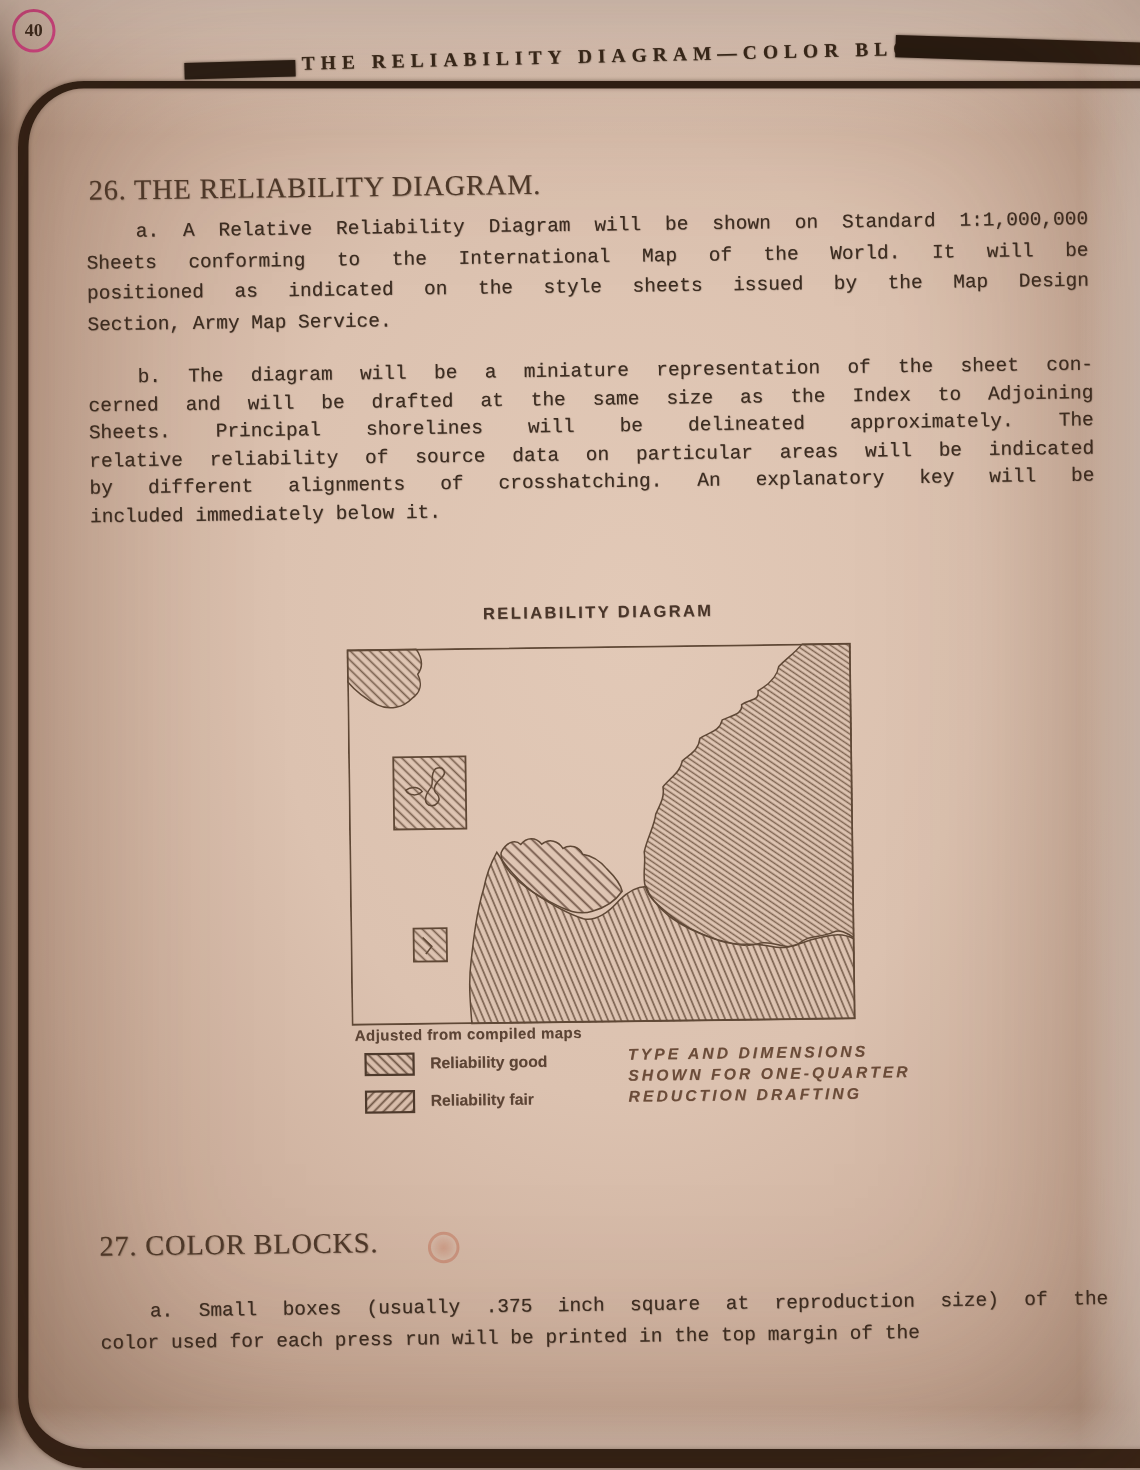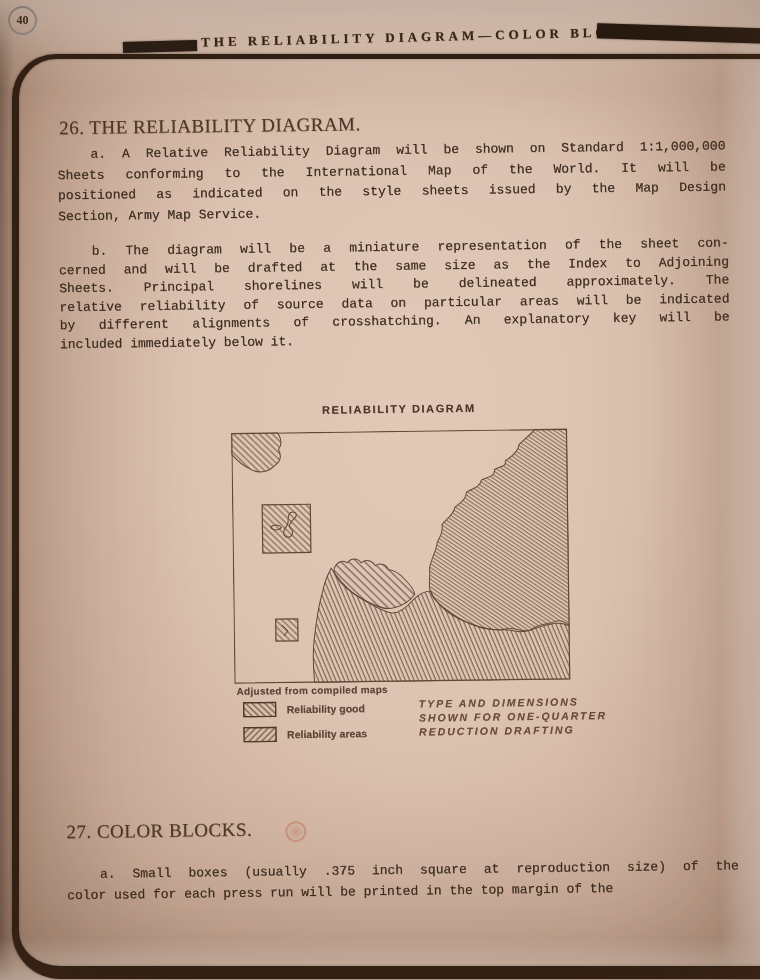--- a/index.html
+++ b/index.html
@@ -11,21 +11,21 @@
       linear-gradient(0deg, rgba(244,231,222,.9) 0px, rgba(244,231,222,.5) 16px, rgba(244,231,222,0) 42px),
       linear-gradient(90deg, rgba(0,0,0,.28) 0px, rgba(0,0,0,0) 14px),
       linear-gradient(270deg, rgba(250,236,226,.85) 0px, rgba(250,236,226,0) 40px),
       radial-gradient(ellipse at 55% 42%, #e2c9b7 0%, #dcc2b0 40%, #caac99 72%, #ad907d 100%);
   }
   #vignette{position:absolute;inset:0;pointer-events:none;z-index:40;
     box-shadow:inset 0 0 150px 25px rgba(82,48,30,.35), inset 0 0 40px 5px rgba(82,48,30,.15);}
   .abs{position:absolute;}
 
   
-  .pagenum{left:8px;top:6px;width:25px;height:25px;border:2px solid #a3a3a3;border-radius:50%;
+  .pagenum{left:8px;top:6px;width:25px;height:25px;border:2px solid #ec4899;border-radius:50%;
     display:flex;align-items:center;justify-content:center;
     font:bold 12px "Liberation Serif",serif;color:#33261c;}
   .hbar-left{left:123px;top:41px;width:74px;height:11px;background:#251b13;transform:rotate(-1.6deg);
     box-shadow:0 0 2px rgba(37,27,19,.7);}
   .hbar-right{left:597px;top:26px;width:175px;height:15px;background:#20170f;transform:rotate(1.8deg);
     box-shadow:0 0 2px rgba(32,23,15,.7);}
   .header-title{left:201px;top:29px;white-space:nowrap;transform:rotate(-1.4deg);
     font:600 13px "Liberation Serif",serif;letter-spacing:4px;color:#332619;
     text-shadow:0.3px 0.3px 0.7px rgba(51,38,25,.6);}
 
@@ -193,21 +193,21 @@
     </div>
     <div class="legend-row">
       <svg width="34" height="16">
         <defs>
           <pattern id="lgFair" width="4.5" height="4.5" patternUnits="userSpaceOnUse" patternTransform="rotate(45)">
             <line x1="1" y1="0" x2="1" y2="4.5" stroke="#6d5443" stroke-width="1.2"></line>
           </pattern>
         </defs>
         <rect x="1" y="1" width="32" height="14" fill="url(#lgFair)" stroke="#4e3a2c" stroke-width="1.5"></rect>
       </svg>
-      <span class="legend-label">Reliability areas</span>
+      <span class="legend-label">Reliability fair</span>
     </div>
   </div>
 
   <div class="abs fig-note">
       <div>TYPE AND DIMENSIONS</div>
       <div>SHOWN FOR ONE-QUARTER</div>
       <div>REDUCTION DRAFTING</div>
     </div>
 
   <div class="abs sec-heading h27">27. COLOR BLOCKS.</div>

